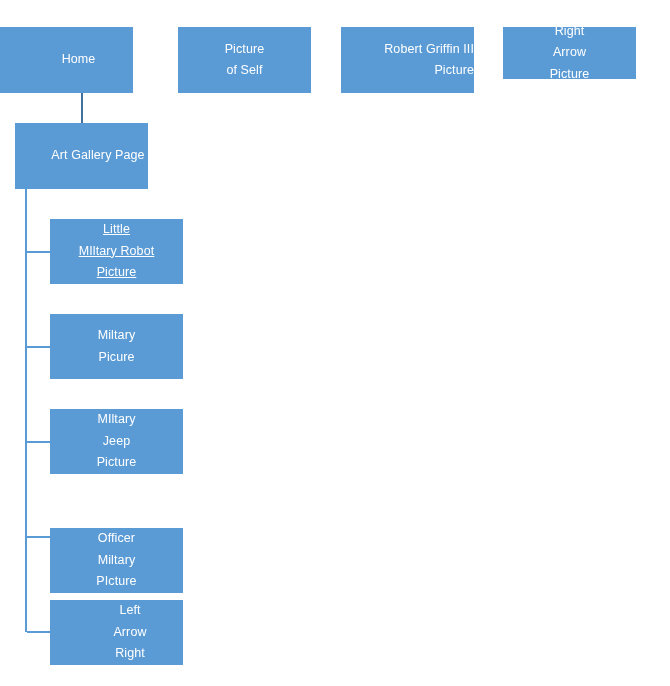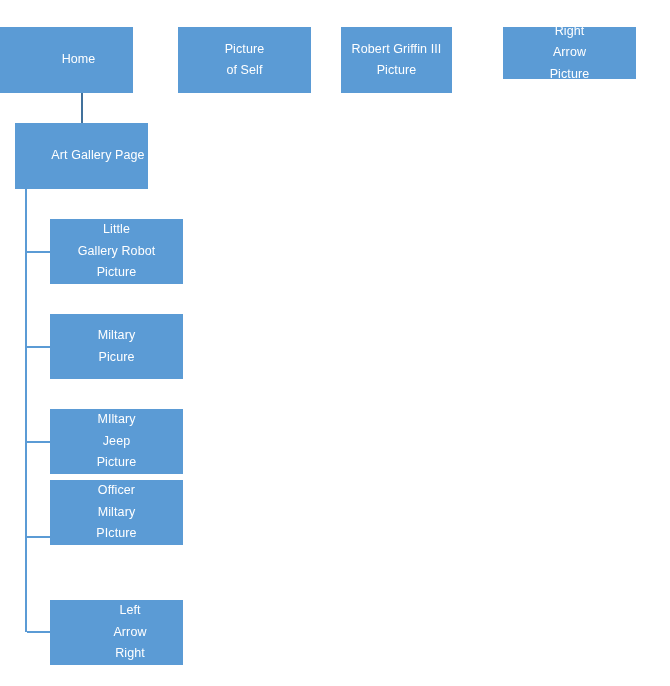--- a/index.html
+++ b/index.html
@@ -71,47 +71,47 @@
     </div>
 
   <div id="node-group">
       <div class="node" style="left: 0; top: 27px; width: 133px; height: 66px; padding-left: 24px;">
         <span class="line-text">Home</span>
       </div>
       <div class="node" style="left: 178px; top: 27px; width: 133px; height: 66px;">
         <span class="line-text">Picture</span>
         <span class="line-text">of Self</span>
       </div>
-      <div class="node" style="left: 341px; top: 27px; width: 111px; height: 66px;">
+      <div class="node" style="left: 341px; top: 27px; width: 133px; height: 66px; align-items: flex-end;">
         <span class="line-text">Robert Griffin III</span>
         <span class="line-text">Picture</span>
       </div>
       <div class="node" style="left: 503px; top: 27px; width: 133px; height: 52px;">
         <span class="line-text">Right</span>
         <span class="line-text">Arrow</span>
         <span class="line-text">Picture</span>
       </div>
       <div class="node" style="left: 15px; top: 123px; width: 133px; height: 66px; padding-left: 33px;">
         <span class="line-text">Art Gallery Page</span>
       </div>
-      <div class="node" style="left: 50px; top: 219px; width: 133px; height: 65px;">
+      <div class="node" style="left: 50px; top: 219px; width: 133px; height: 65px; text-decoration: underline;">
         <span class="line-text">Little</span>
-        <span class="line-text">Gallery Robot</span>
+        <span class="line-text">MIltary Robot</span>
         <span class="line-text">Picture</span>
       </div>
       <div class="node" style="left: 50px; top: 314px; width: 133px; height: 65px;">
         <span class="line-text">Miltary</span>
         <span class="line-text">Picure</span>
       </div>
       <div class="node" style="left: 50px; top: 409px; width: 133px; height: 65px;">
         <span class="line-text">MIltary</span>
         <span class="line-text">Jeep</span>
         <span class="line-text">Picture</span>
       </div>
-      <div class="node" style="left: 50px; top: 480px; width: 133px; height: 65px;">
+      <div class="node" style="left: 50px; top: 528px; width: 133px; height: 65px;">
         <span class="line-text">Officer</span>
         <span class="line-text">Miltary</span>
         <span class="line-text">PIcture</span>
       </div>
       <div class="node" style="left: 50px; top: 600px; width: 133px; height: 65px; padding-left: 27px;">
         <span class="line-text">Left</span>
         <span class="line-text">Arrow</span>
         <span class="line-text">Right</span>
       </div>
     </div>

